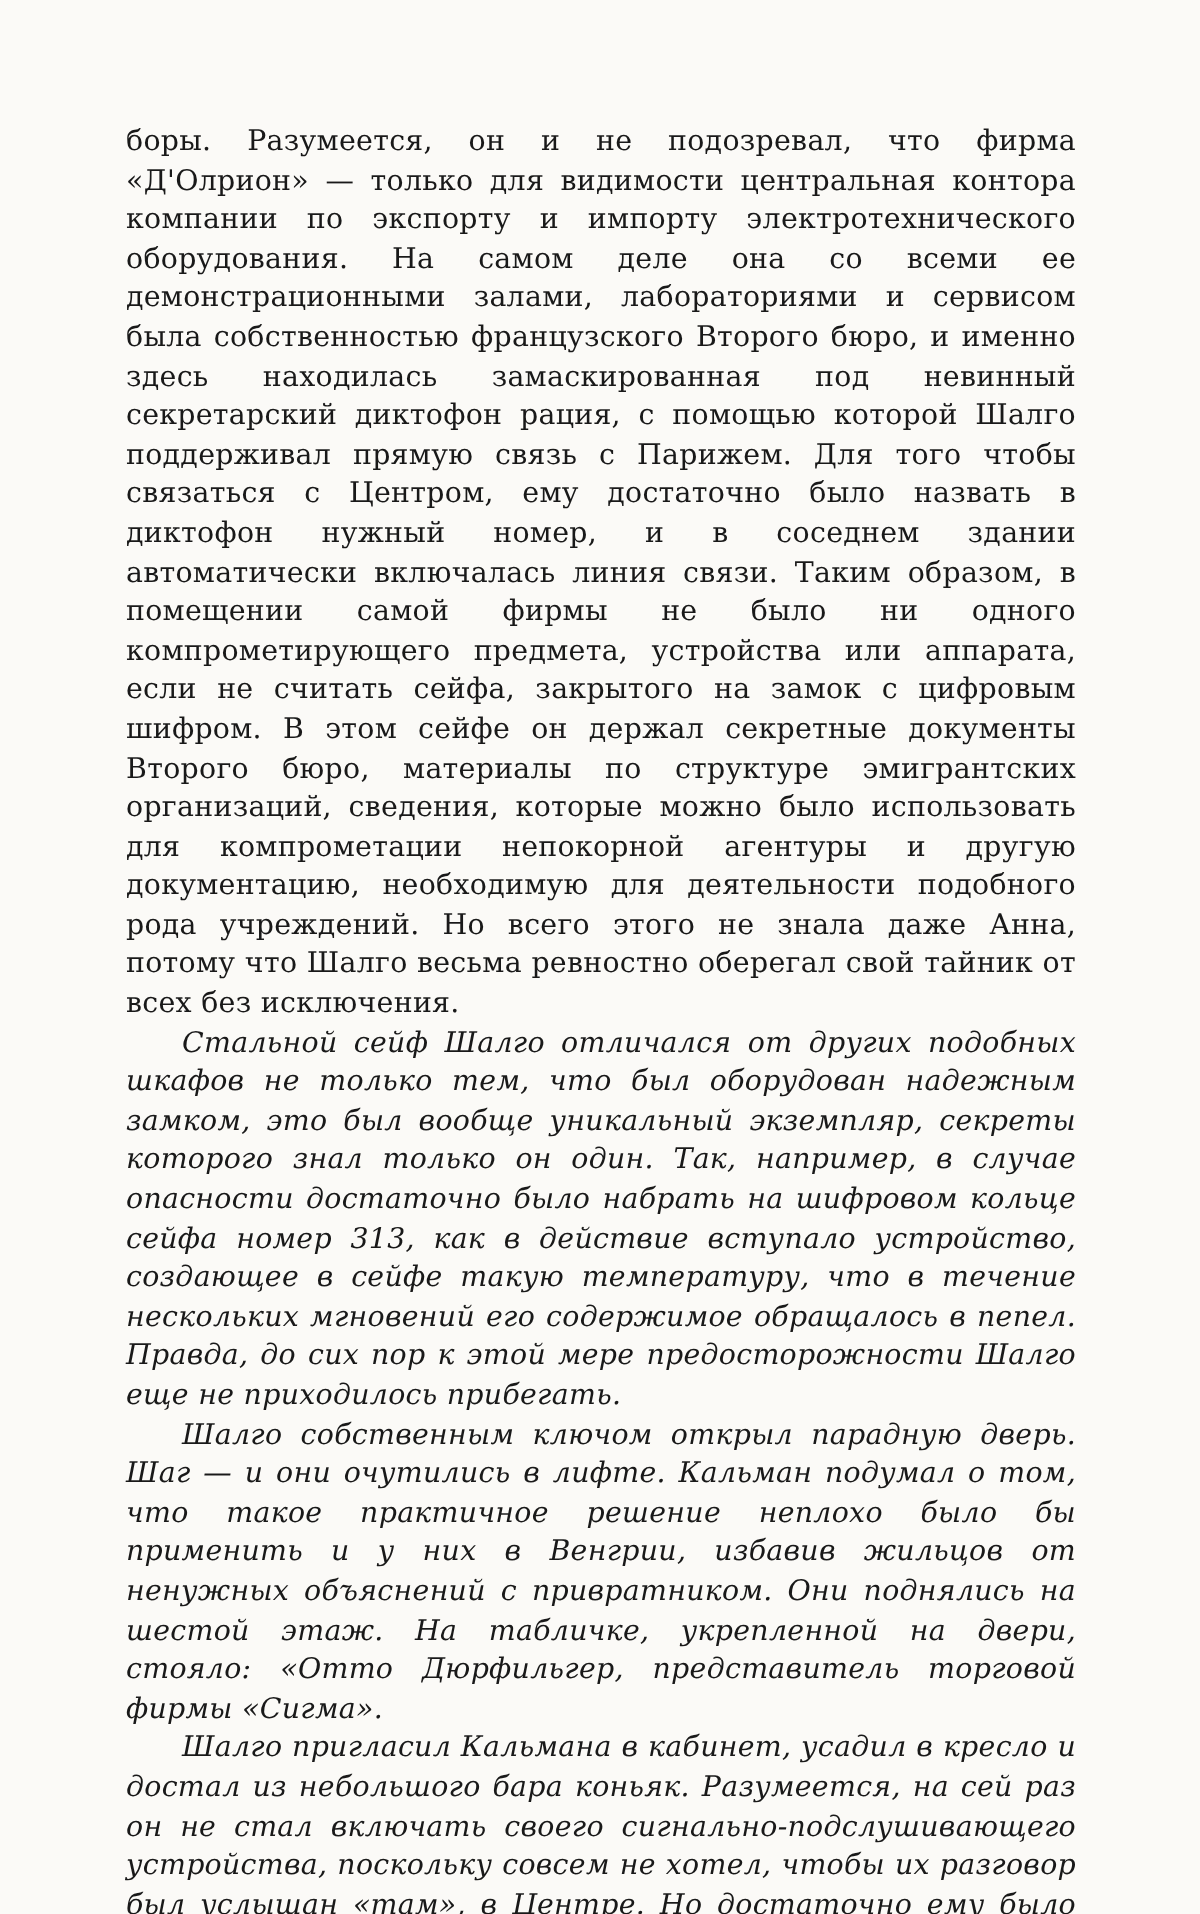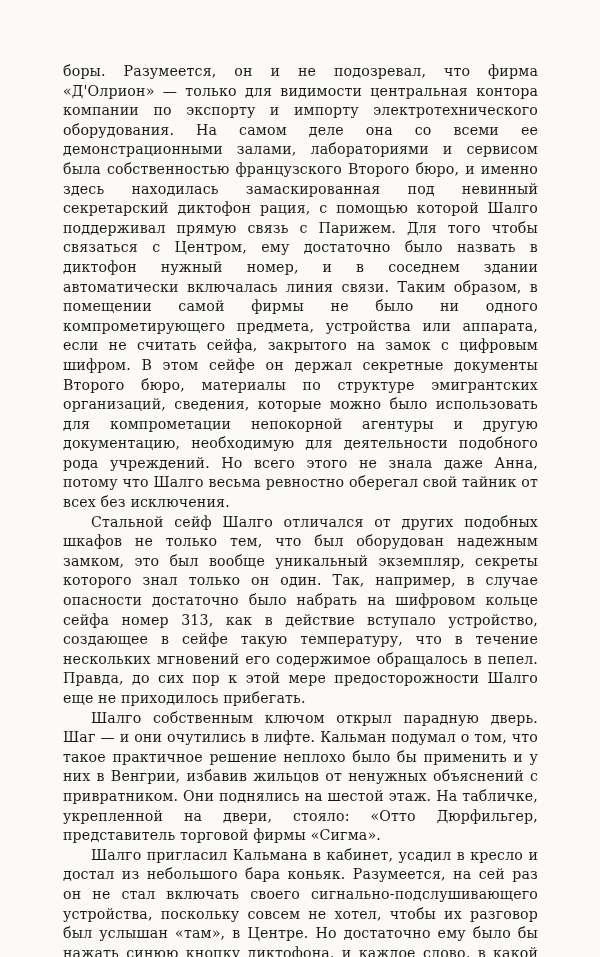--- a/index.html
+++ b/index.html
@@ -27,20 +27,21 @@
     .para {
       margin: 0;
       font-size: 14.2px;
       line-height: 19.6px;
       text-align: justify;
       color: #191919;
       letter-spacing: 0.15px;
     }
     .para.indent {
       text-indent: 28px;
+      font-style: italic;
     }
   </style>
 </head>
 <body>
 
 <div class="page">
   <div class="text-block">
     <p class="para">боры. Разумеется, он и не подозревал, что фирма «Д'Олрион» — только для видимости центральная контора компании по экспорту и импорту электротехнического оборудования. На самом деле она со всеми ее демонстрационными залами, лабораториями и сервисом была собственностью французского Второго бюро, и именно здесь находилась замаскированная под невинный секретарский диктофон рация, с помощью которой Шалго поддерживал прямую связь с Парижем. Для того чтобы связаться с Центром, ему достаточно было назвать в диктофон нужный номер, и в соседнем здании автоматически включалась линия связи. Таким образом, в помещении самой фирмы не было ни одного компрометирующего предмета, устройства или аппарата, если не считать сейфа, закрытого на замок с цифровым шифром. В этом сейфе он держал секретные документы Второго бюро, материалы по структуре эмигрантских организаций, сведения, которые можно было использовать для компрометации непокорной агентуры и другую документацию, необходимую для деятельности подобного рода учреждений. Но всего этого не знала даже Анна, потому что Шалго весьма ревностно оберегал свой тайник от всех без исключения.</p>
     <p class="para indent">Стальной сейф Шалго отличался от других подобных шкафов не только тем, что был оборудован надежным замком, это был вообще уникальный экземпляр, секреты которого знал только он один. Так, например, в случае опасности достаточно было набрать на шифровом кольце сейфа номер 313, как в действие вступало устройство, создающее в сейфе такую температуру, что в течение нескольких мгновений его содержимое обращалось в пепел. Правда, до сих пор к этой мере предосторожности Шалго еще не приходилось прибегать.</p>
     <p class="para indent">Шалго собственным ключом открыл парадную дверь. Шаг — и они очутились в лифте. Кальман подумал о том, что такое практичное решение неплохо было бы применить и у них в Венгрии, избавив жильцов от ненужных объяснений с привратником. Они поднялись на шестой этаж. На табличке, укрепленной на двери, стояло: «Отто Дюрфильгер, представитель торговой фирмы «Сигма».</p>

